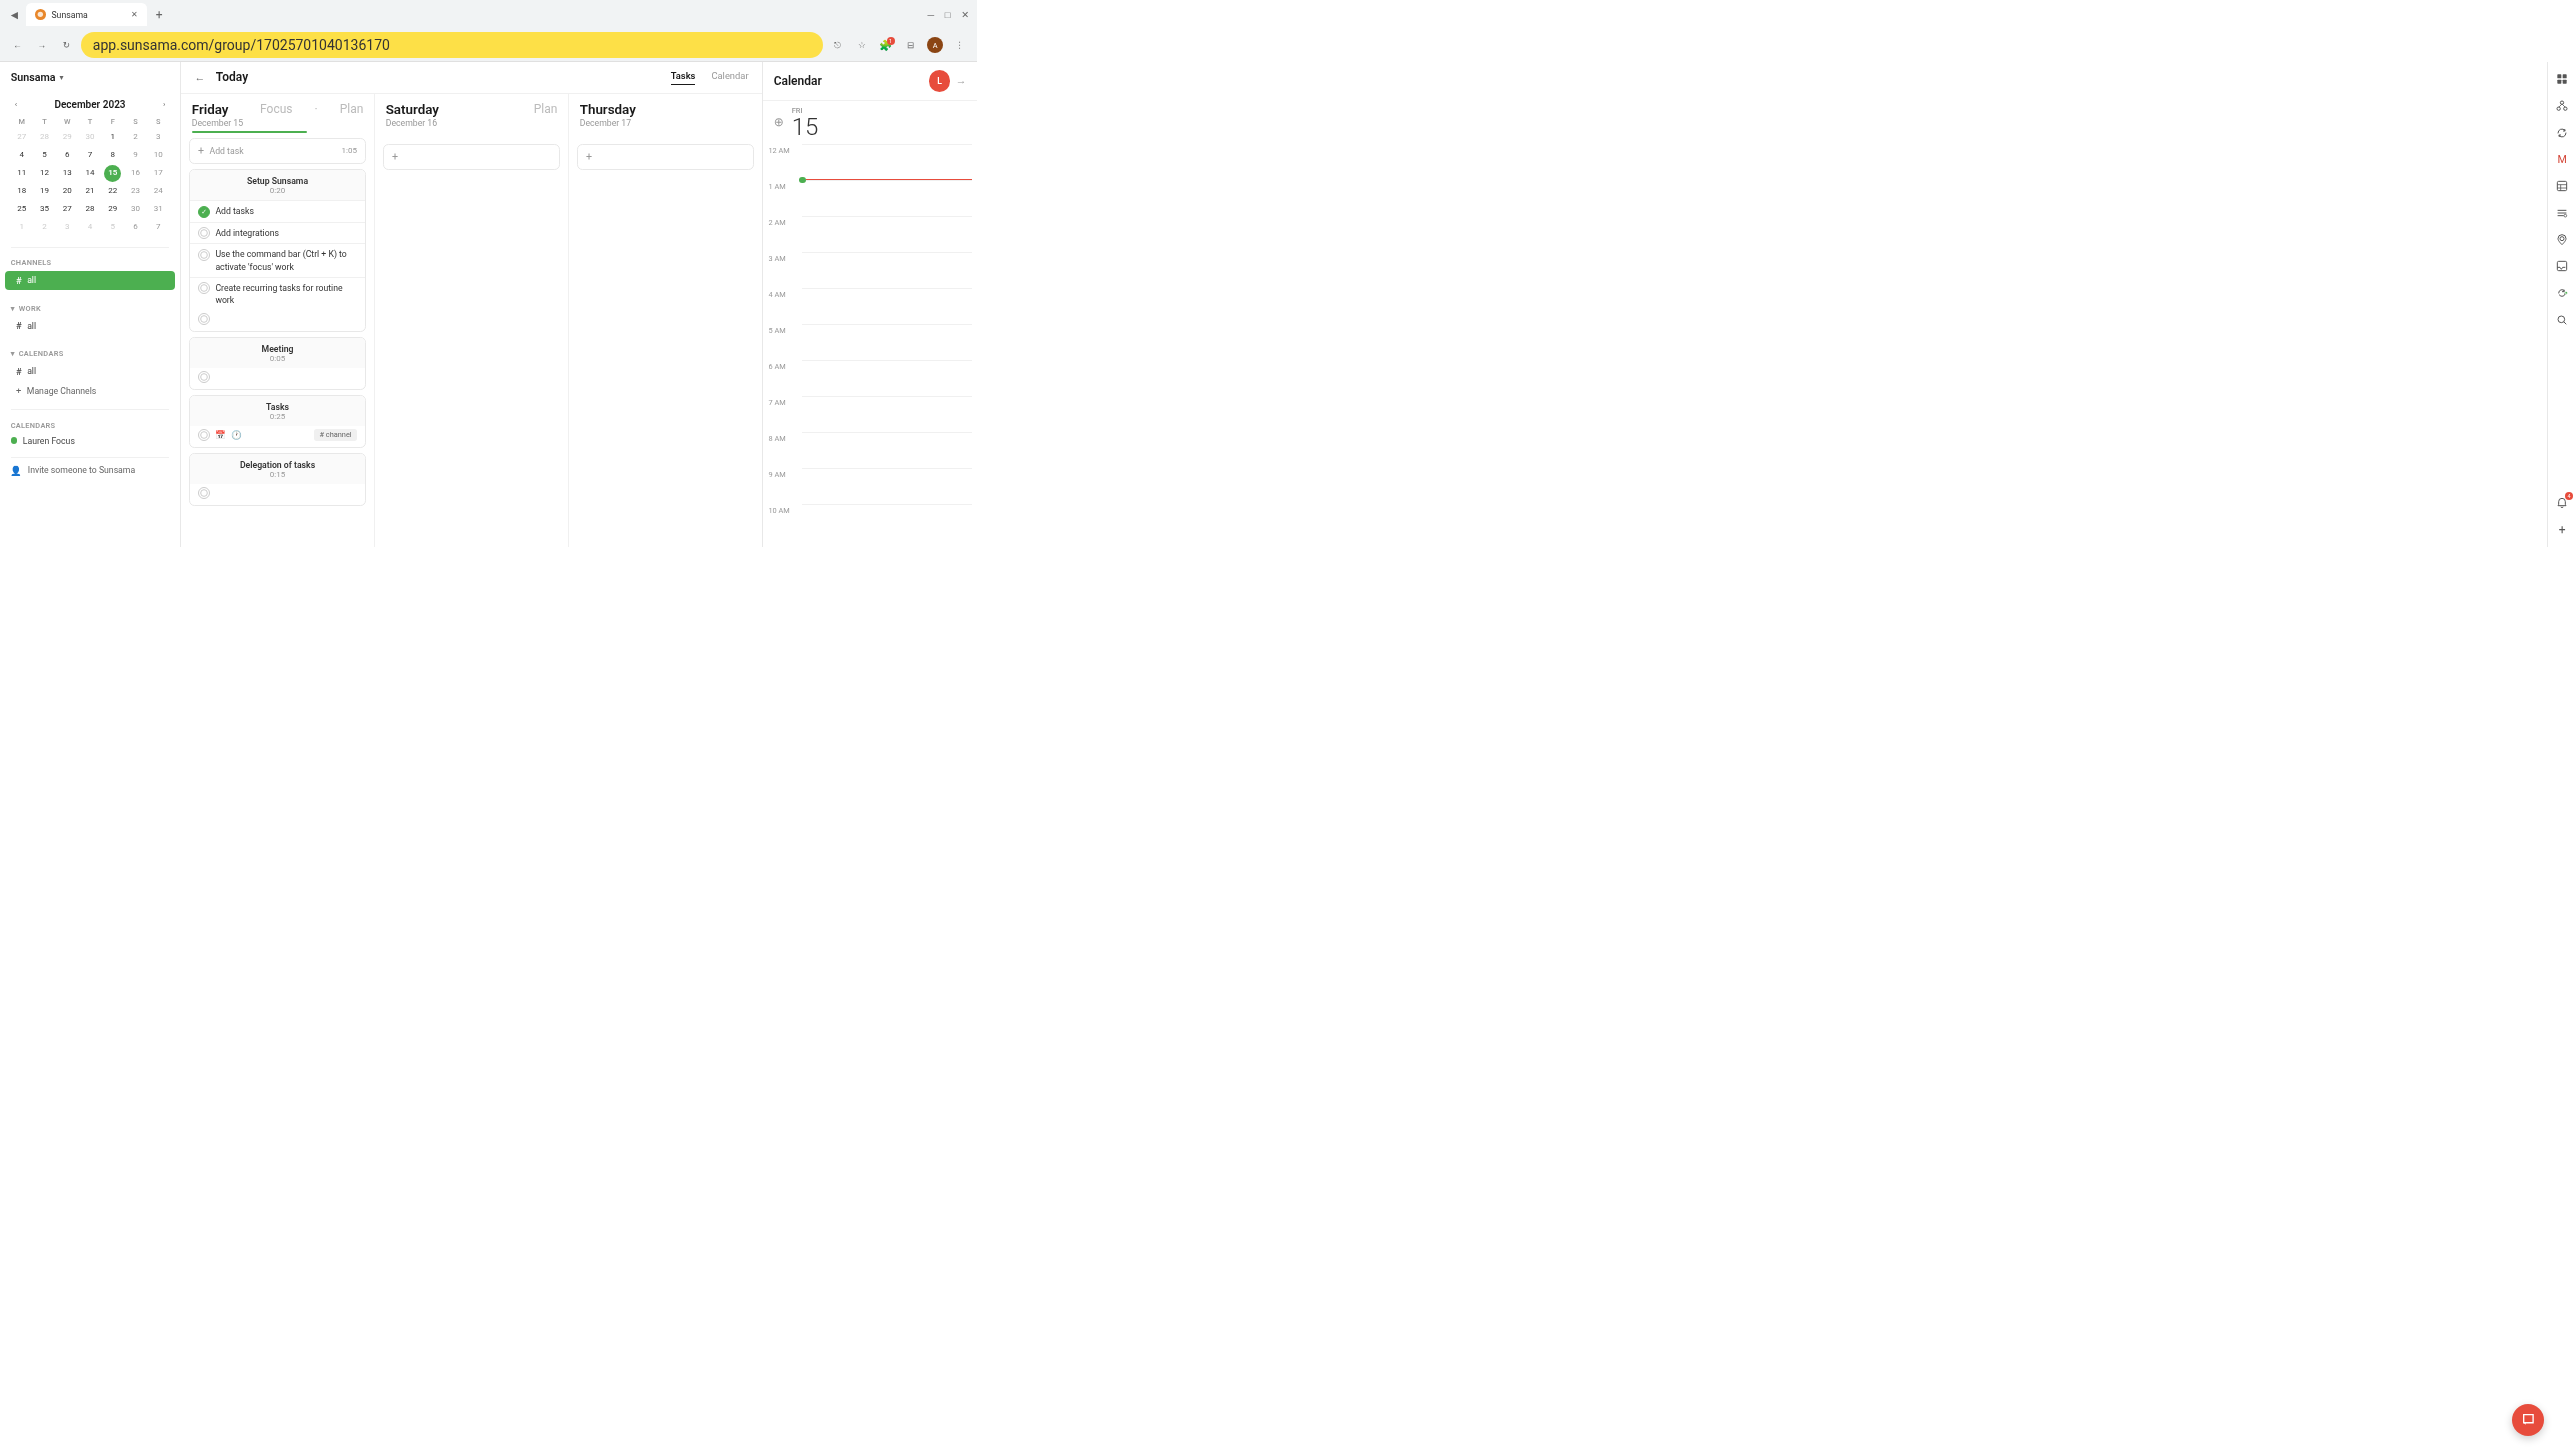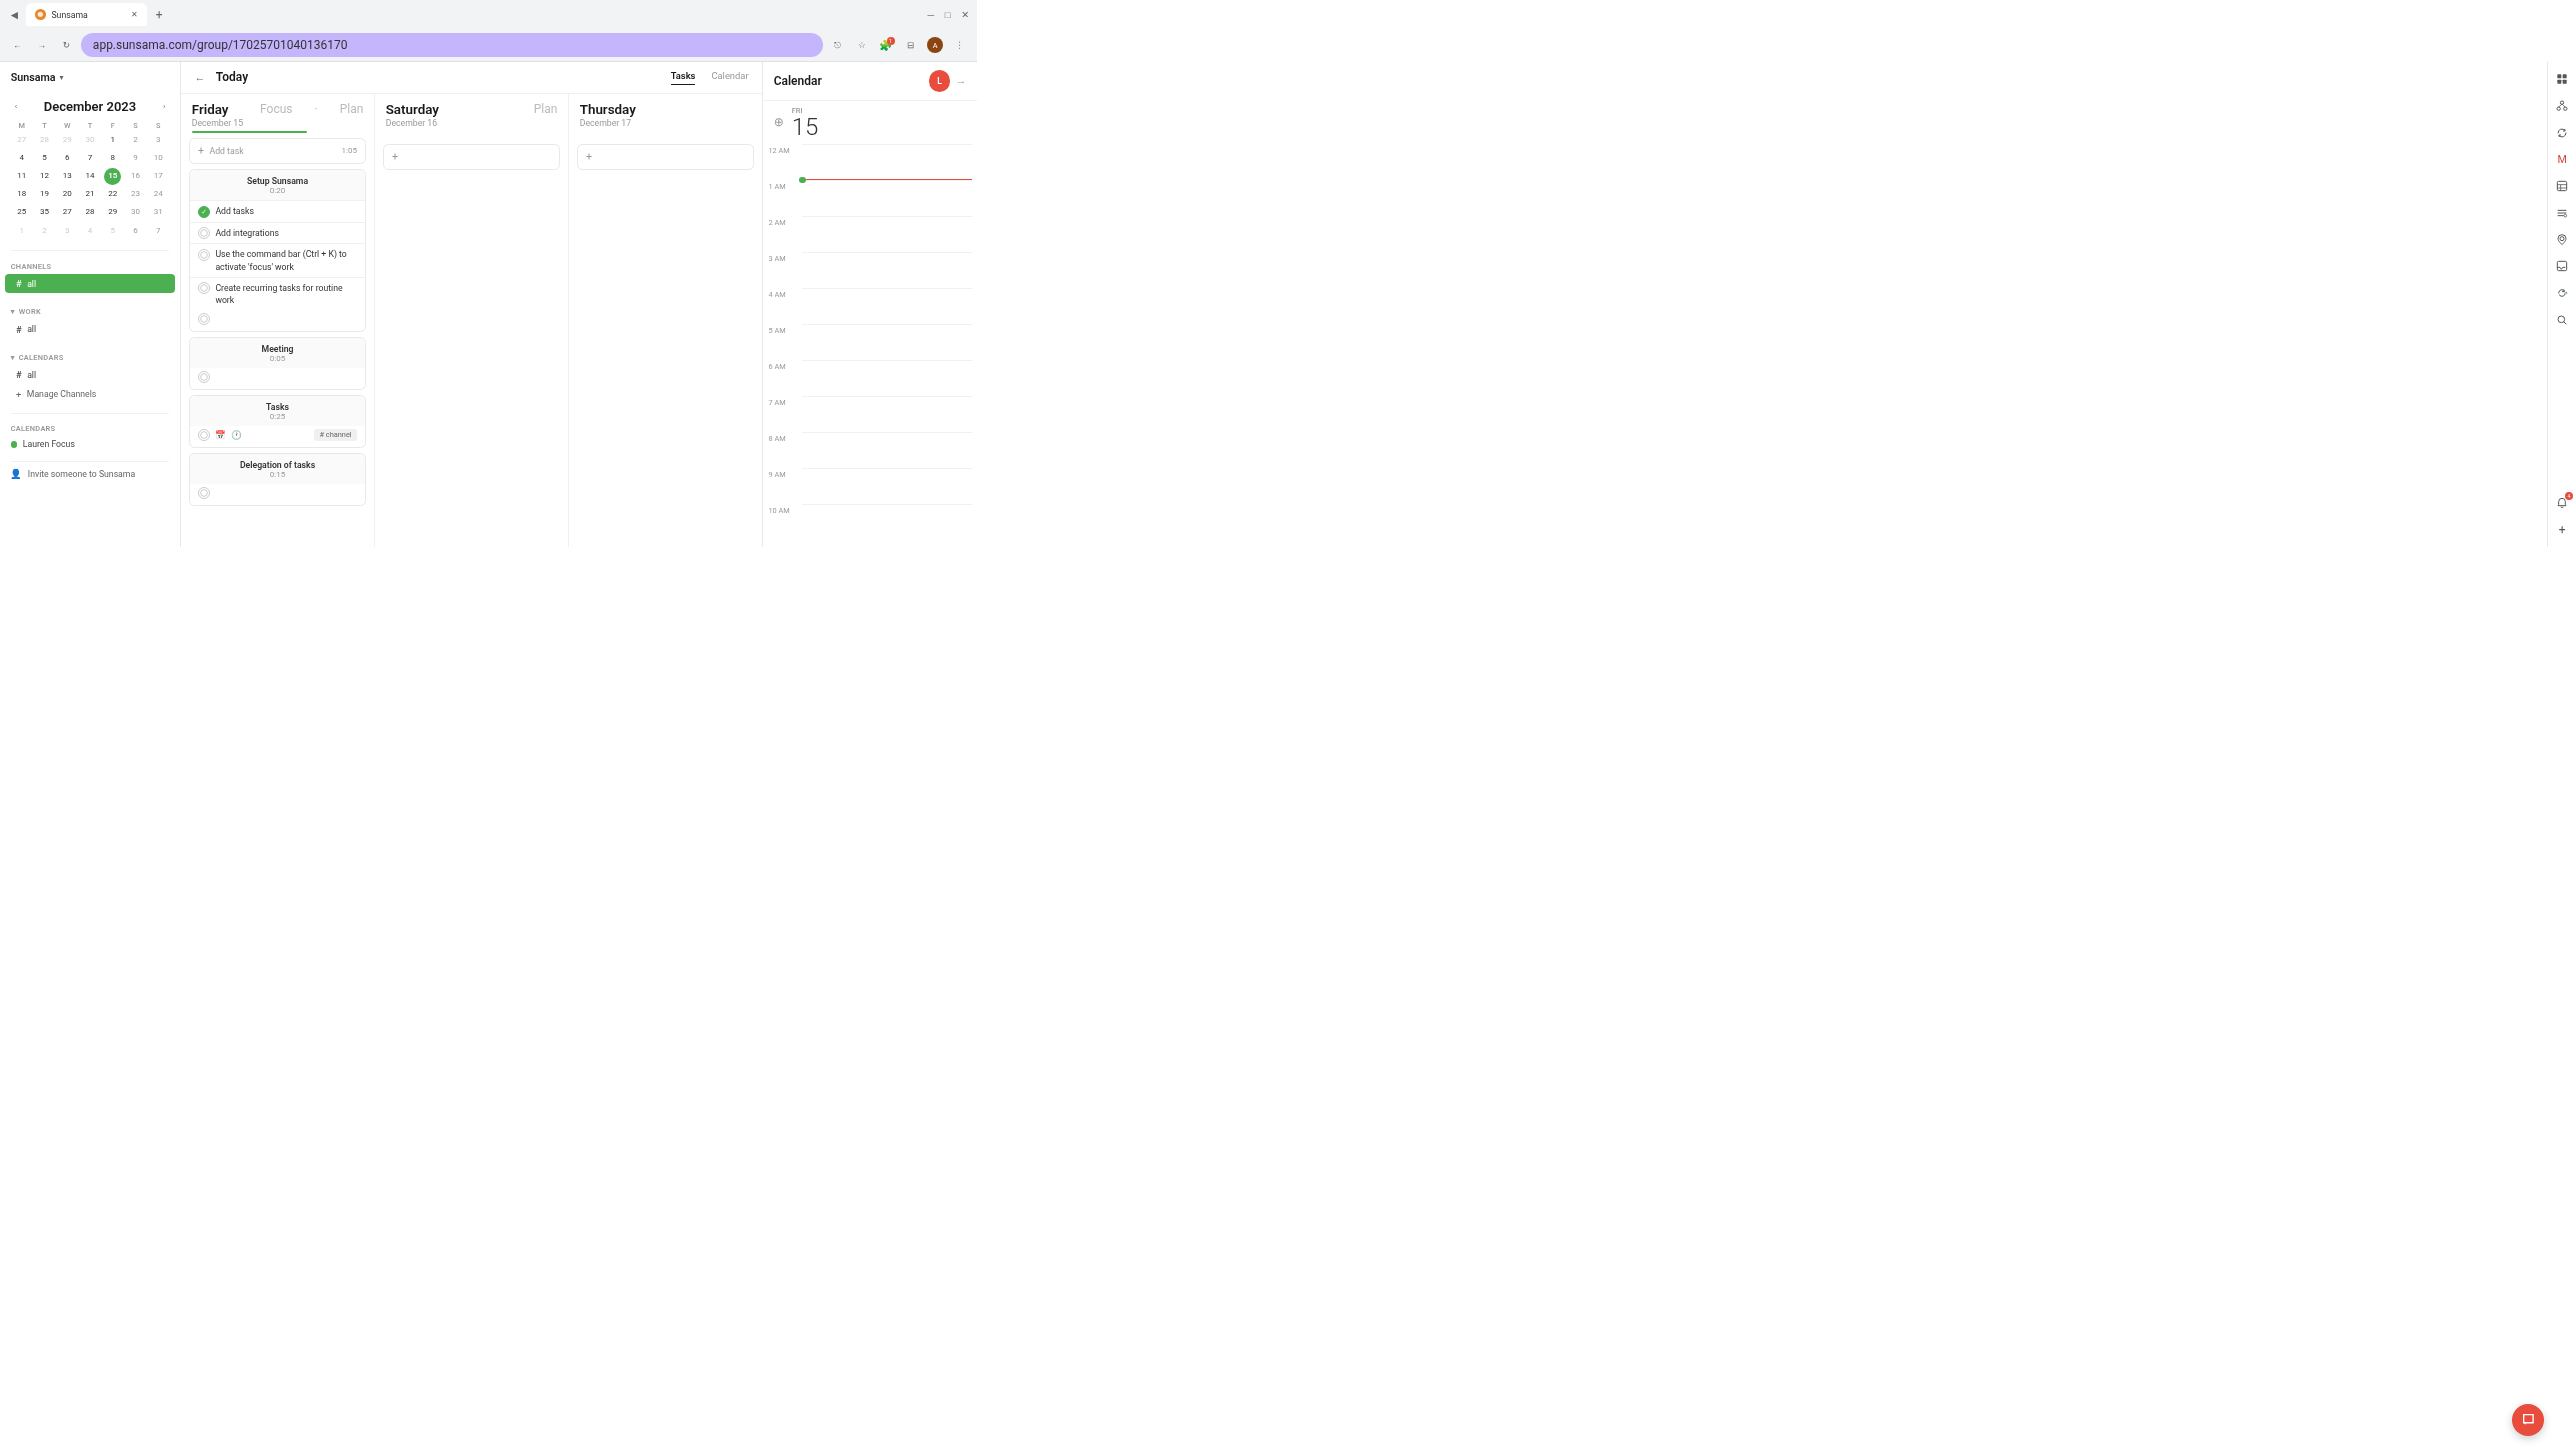--- a/index.html
+++ b/index.html
@@ -10,37 +10,37 @@
     .browser-title-bar { display: flex; align-items: center; padding: 4px 8px; gap: 5.4px; height: 29.5px; }
     .browser-tabs { display: flex; align-items: center; gap: 2.7px; flex: 1; }
     .browser-tab { display: flex; align-items: center; gap: 5.4px; padding: 4px 9.4px; background: #fff; border-radius: 5.4px 5.4px 0 0; font-size: 8.7px; color: #333; min-width: 121px; height: 23px; position: relative; }
     .browser-tab-favicon { width: 10.7px; height: 10.7px; border-radius: 50%; background: #e8872a; display: flex; align-items: center; justify-content: center; }
     .browser-tab-close { margin-left: auto; cursor: pointer; color: #666; font-size: 8px; }
     .browser-tab-new { width: 19px; height: 19px; display: flex; align-items: center; justify-content: center; border-radius: 50%; cursor: pointer; color: #666; font-size: 12px; }
     .browser-window-controls { display: flex; gap: 10.7px; align-items: center; color: #666; font-size: 9.4px; }
     .browser-window-controls span { cursor: pointer; }
     .browser-nav-bar { display: flex; align-items: center; padding: 2.7px 8px; gap: 5.4px; height: 32px; }
     .nav-btn { width: 19px; height: 19px; display: flex; align-items: center; justify-content: center; border-radius: 50%; cursor: pointer; color: #666; }
-    .address-bar { flex: 1; background: #c4b5fd; border-radius: 13.4px; padding: 4px 10.7px; font-size: 12px; color: #333; display: flex; align-items: center; border: 0.7px solid transparent; }
+    .address-bar { flex: 1; background: #fde047; border-radius: 13.4px; padding: 4px 10.7px; font-size: 14px; color: #333; display: flex; align-items: center; border: 0.7px solid transparent; }
     .nav-icons { display: flex; gap: 5.4px; align-items: center; }
     .nav-icon { width: 19px; height: 19px; display: flex; align-items: center; justify-content: center; border-radius: 50%; cursor: pointer; color: #666; }
 
     
     .app { display: flex; height: calc(547px - 62px); }
 
     
     .sidebar { width: 181px; min-width: 181px; background: #fff; border-right: 0.7px solid #e8e8e8; display: flex; flex-direction: column; padding: 0; overflow-y: auto; }
     .sidebar-header { padding: 9.4px 10.7px; display: flex; align-items: center; gap: 4px; cursor: pointer; }
     .sidebar-logo { font-size: 10.7px; font-weight: 600; color: #1a1a1a; }
     .sidebar-chevron { color: #666; font-size: 8px; }
 
     
     .mini-calendar { padding: 5.4px 10.7px 8px; }
     .cal-header { display: flex; align-items: center; justify-content: space-between; margin-bottom: 5.4px; }
-    .cal-month { font-size: 13px; font-weight: 600; color: #1a1a1a; }
+    .cal-month { font-size: 10px; font-weight: 600; color: #1a1a1a; }
     .cal-nav { cursor: pointer; color: #666; font-size: 8px; padding: 1.3px 4px; }
     .cal-grid { display: grid; grid-template-columns: repeat(7, 1fr); gap: 0.7px; }
     .cal-day-header { text-align: center; font-size: 7.4px; color: #999; padding: 1.3px; font-weight: 500; }
     .cal-day { text-align: center; font-size: 8px; color: #333; padding: 2px 1.3px; cursor: pointer; border-radius: 50%; line-height: 14.8px; width: 17.4px; height: 17.4px; margin: 0 auto; display: flex; align-items: center; justify-content: center; }
     .cal-day.other-month { color: #ccc; }
     .cal-day.today { background: #4CAF50; color: #fff; border-radius: 50%; font-weight: 600; }
     .cal-day.weekend { color: #999; }
 
     
     .sidebar-section { padding: 5.4px 0; }

